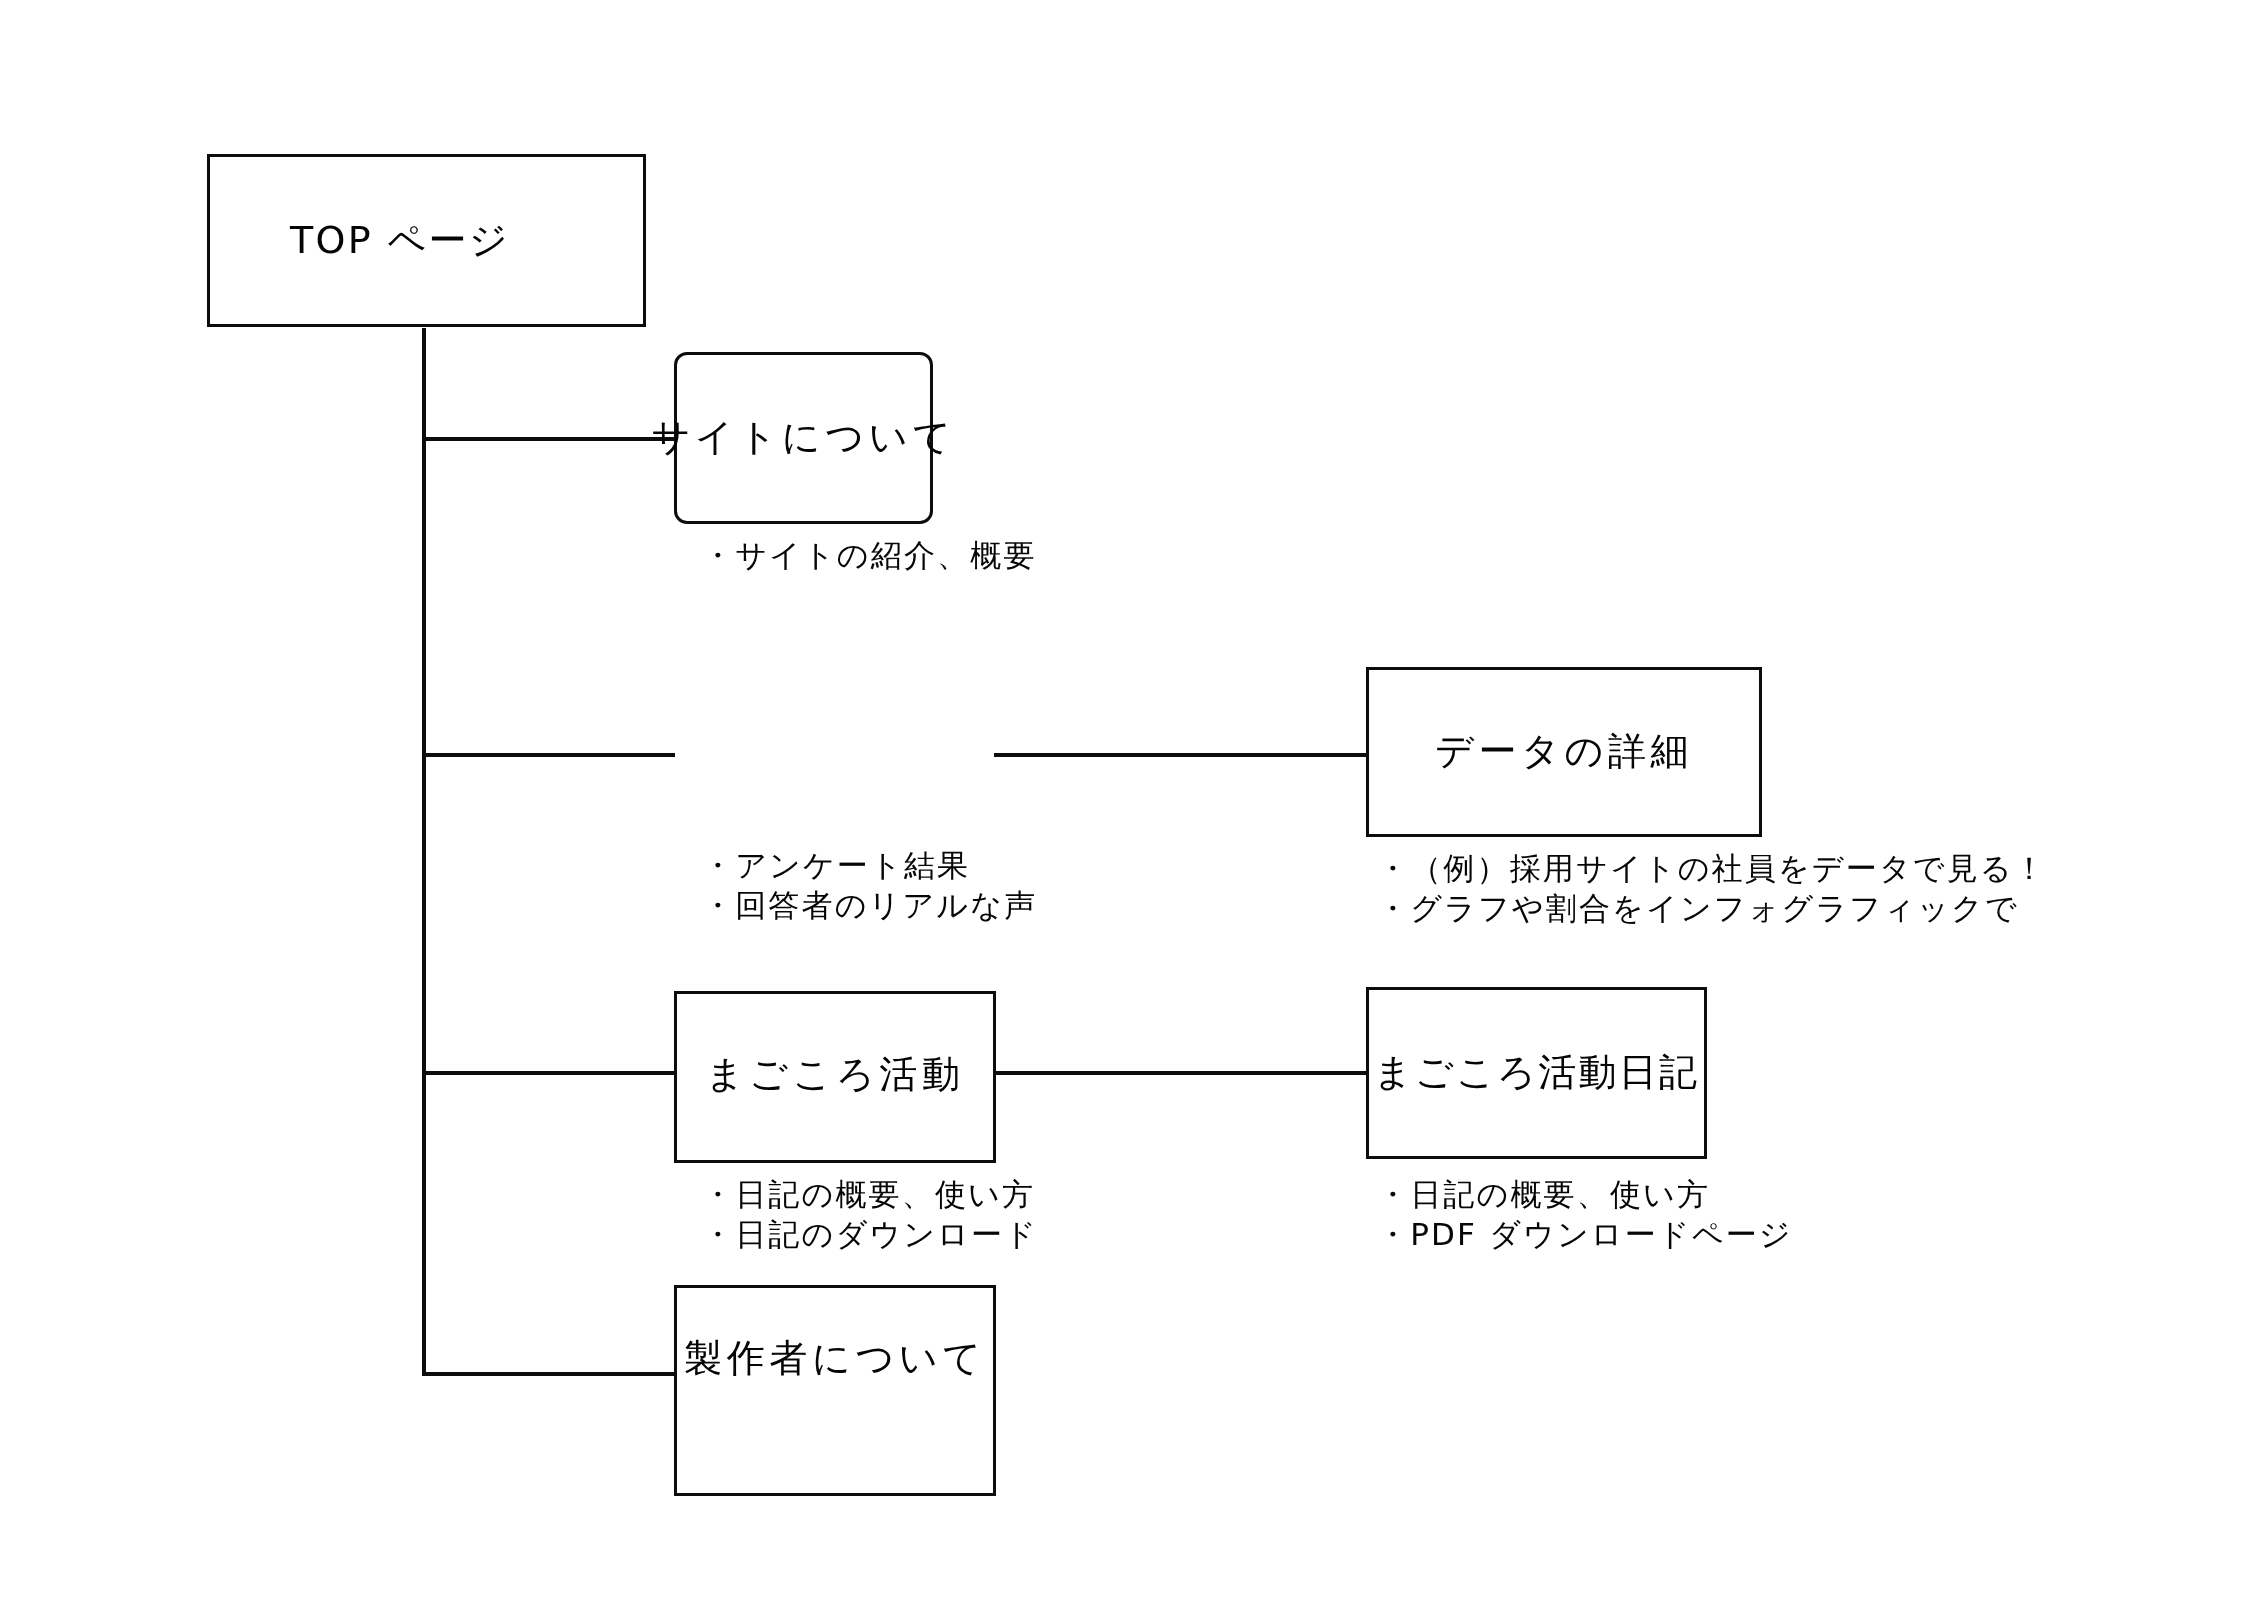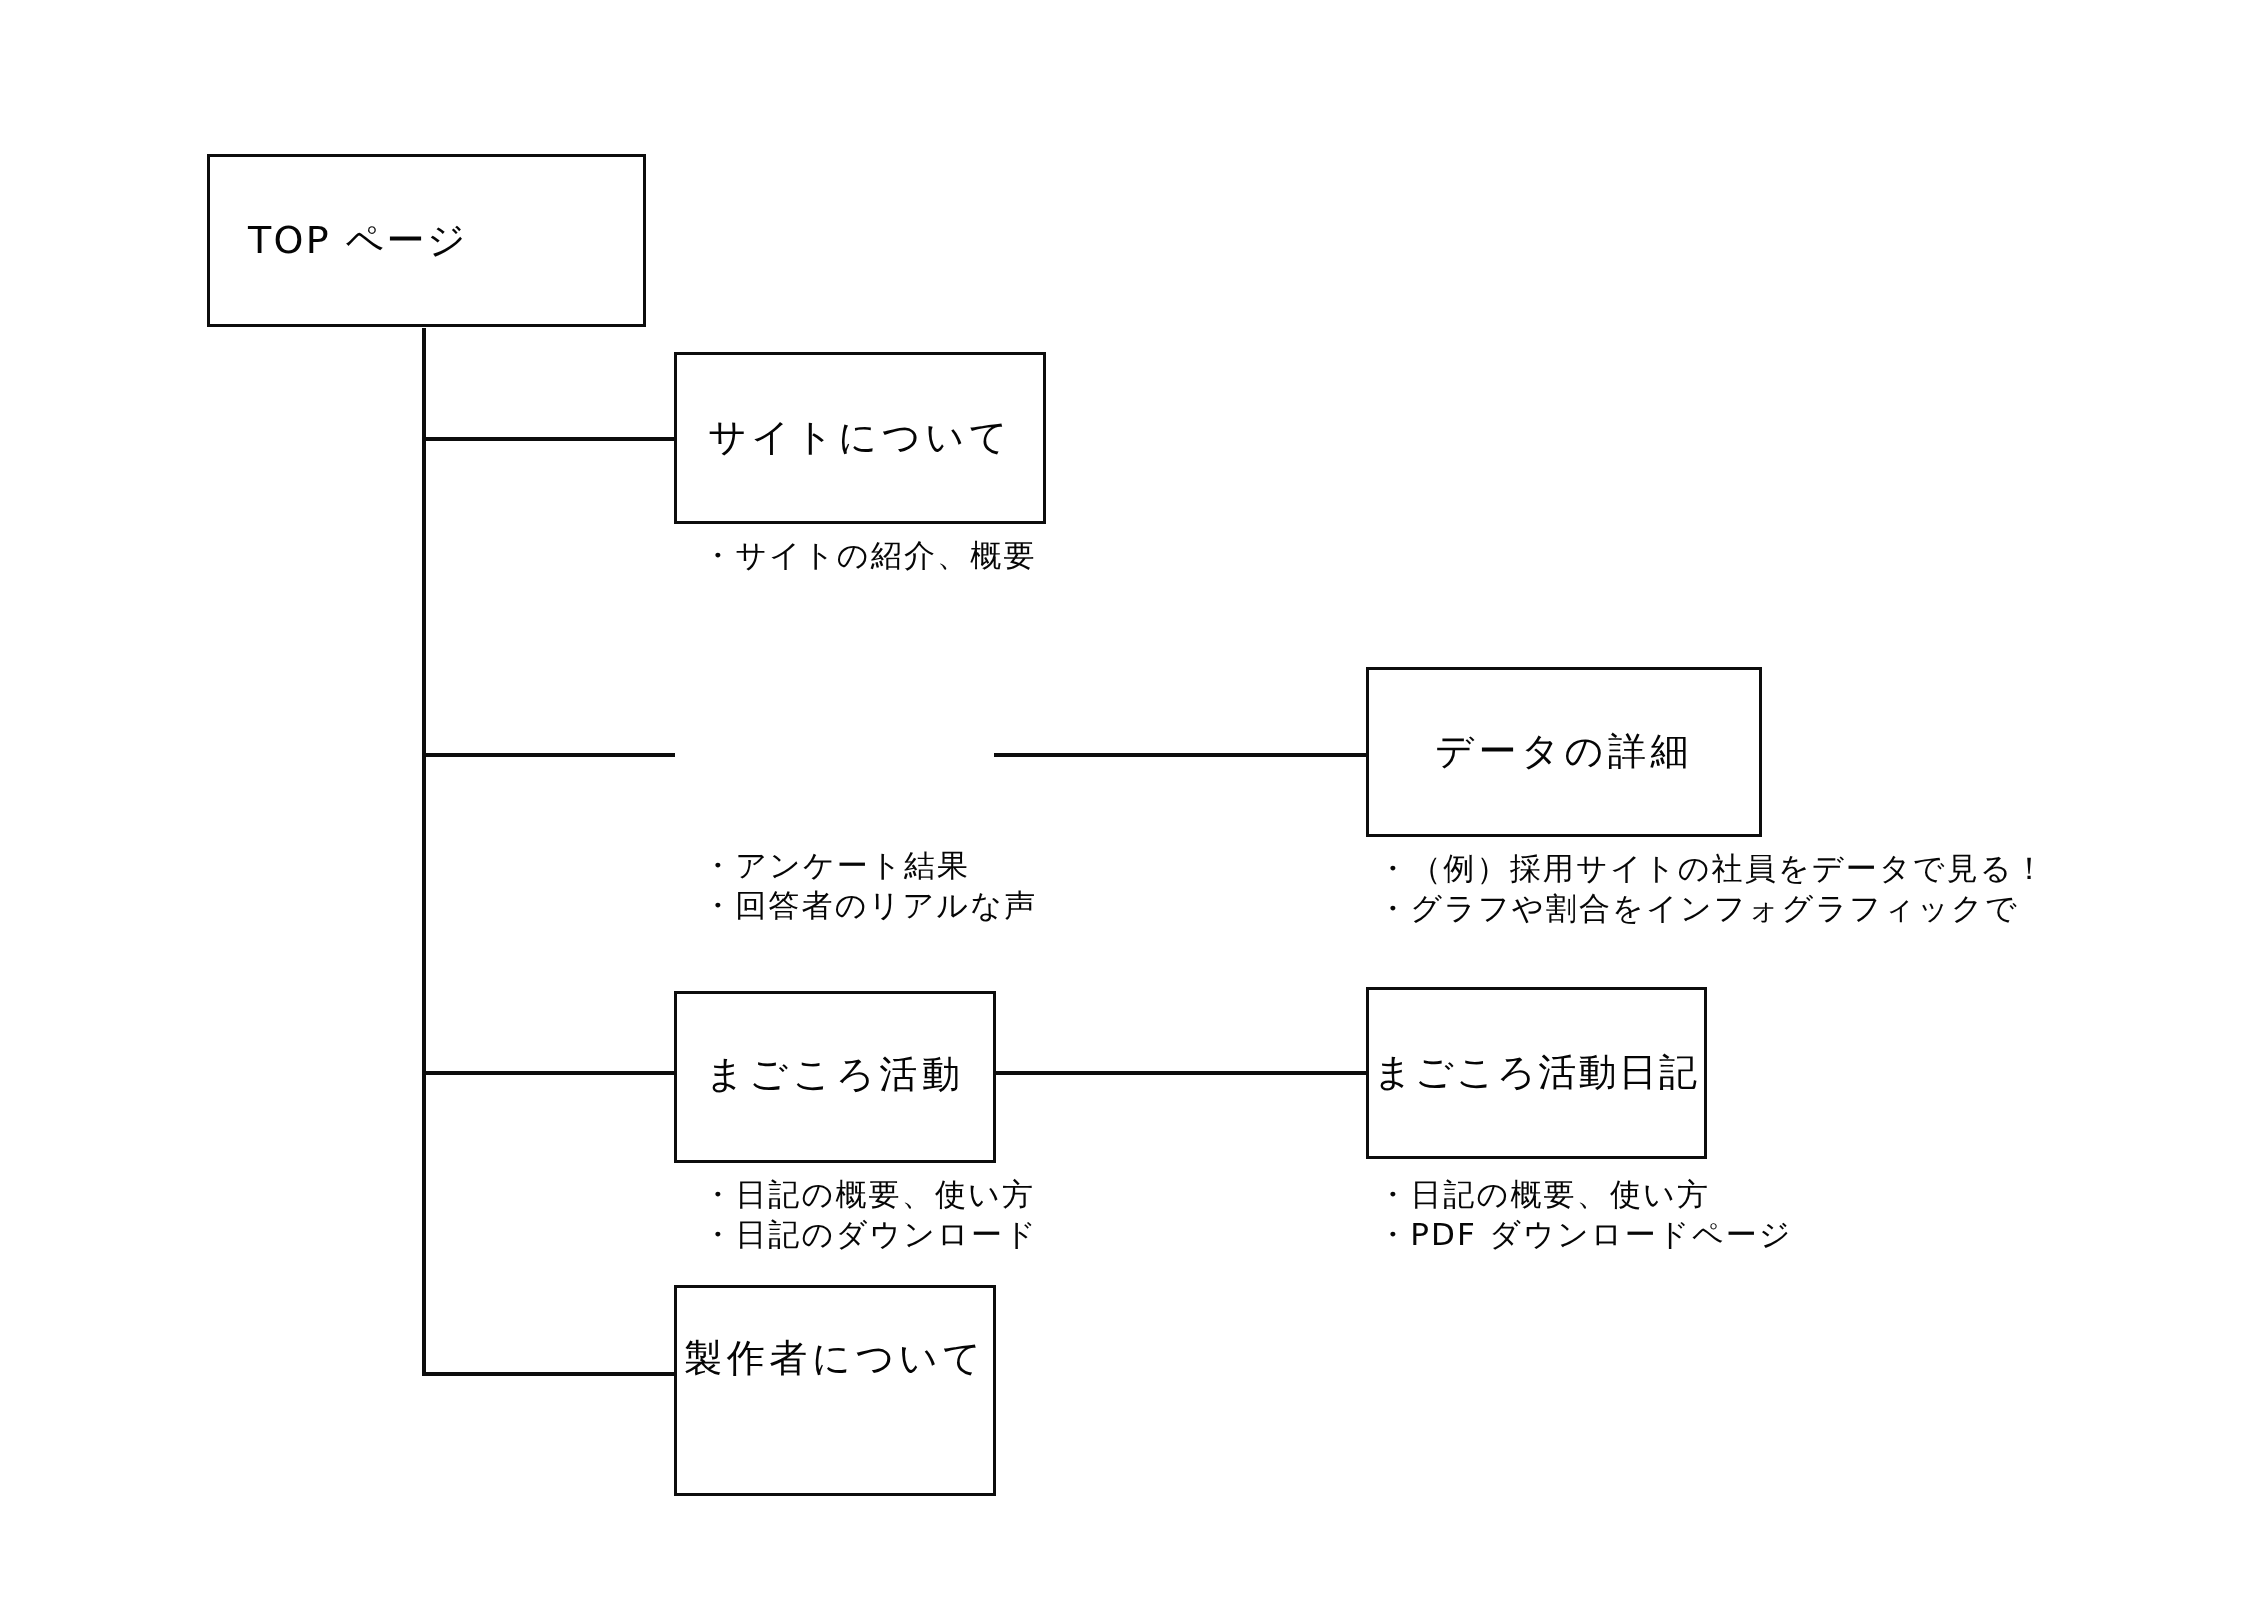--- a/index.html
+++ b/index.html
@@ -71,25 +71,25 @@
   <div class="conn conn-h" style="left:422px; top:753px; width:253px;"></div>
 
   <div class="conn conn-h" style="left:422px; top:1071px; width:253px;"></div>
 
   <div class="conn conn-h" style="left:422px; top:1372px; width:253px;"></div>
 
   <div class="conn conn-h" style="left:994px; top:753px; width:373px;"></div>
 
   <div class="conn conn-h" style="left:994px; top:1071px; width:373px;"></div>
 
-  <div class="node" style="left:207px; top:154px; width:439px; height:173px; justify-content:flex-start; padding-left:38px;">
+  <div class="node" style="left:207px; top:154px; width:439px; height:173px; justify-content:flex-start; padding-left:80px;">
     <span class="node-label tight">TOP ページ</span>
   </div>
 
-  <div class="node" style="left:674px; top:352px; width:372px; height:172px;">
+  <div class="node" style="left:674px; top:352px; width:259px; height:172px;border-radius:13px;">
     <span class="node-label">サイトについて</span>
   </div>
   <div class="notes" style="left:702px; top:536px; width:466px;">
     <div class="note-line">・サイトの紹介、概要</div>
   </div>
 
   <div class="notes" style="left:702px; top:846px; width:480px;">
     <div class="note-line">・アンケート結果</div>
     <div class="note-line">・回答者のリアルな声</div>
   </div>

